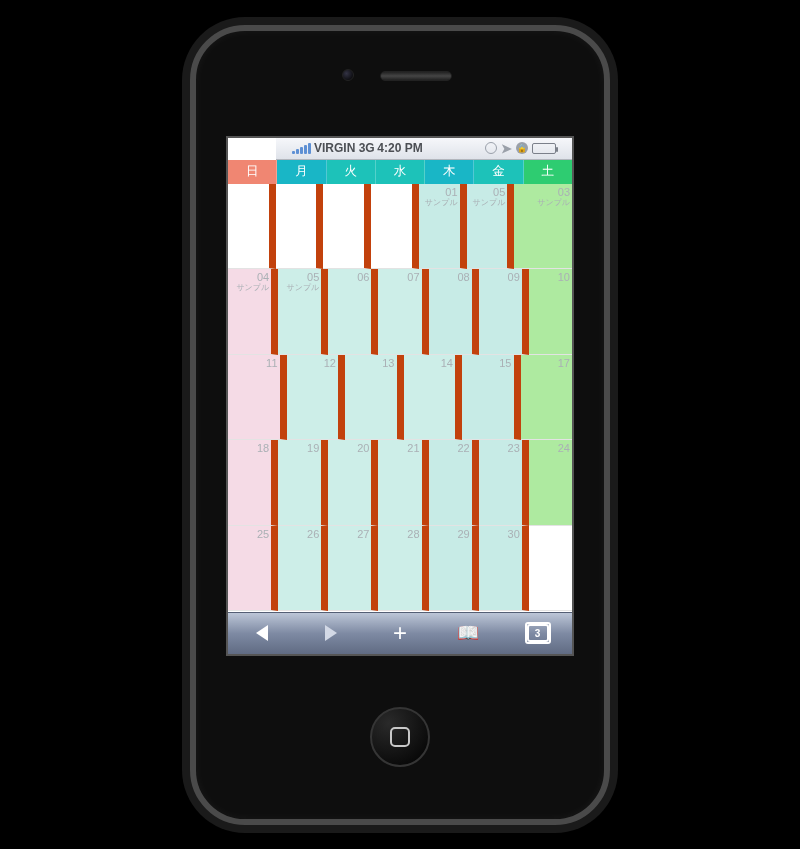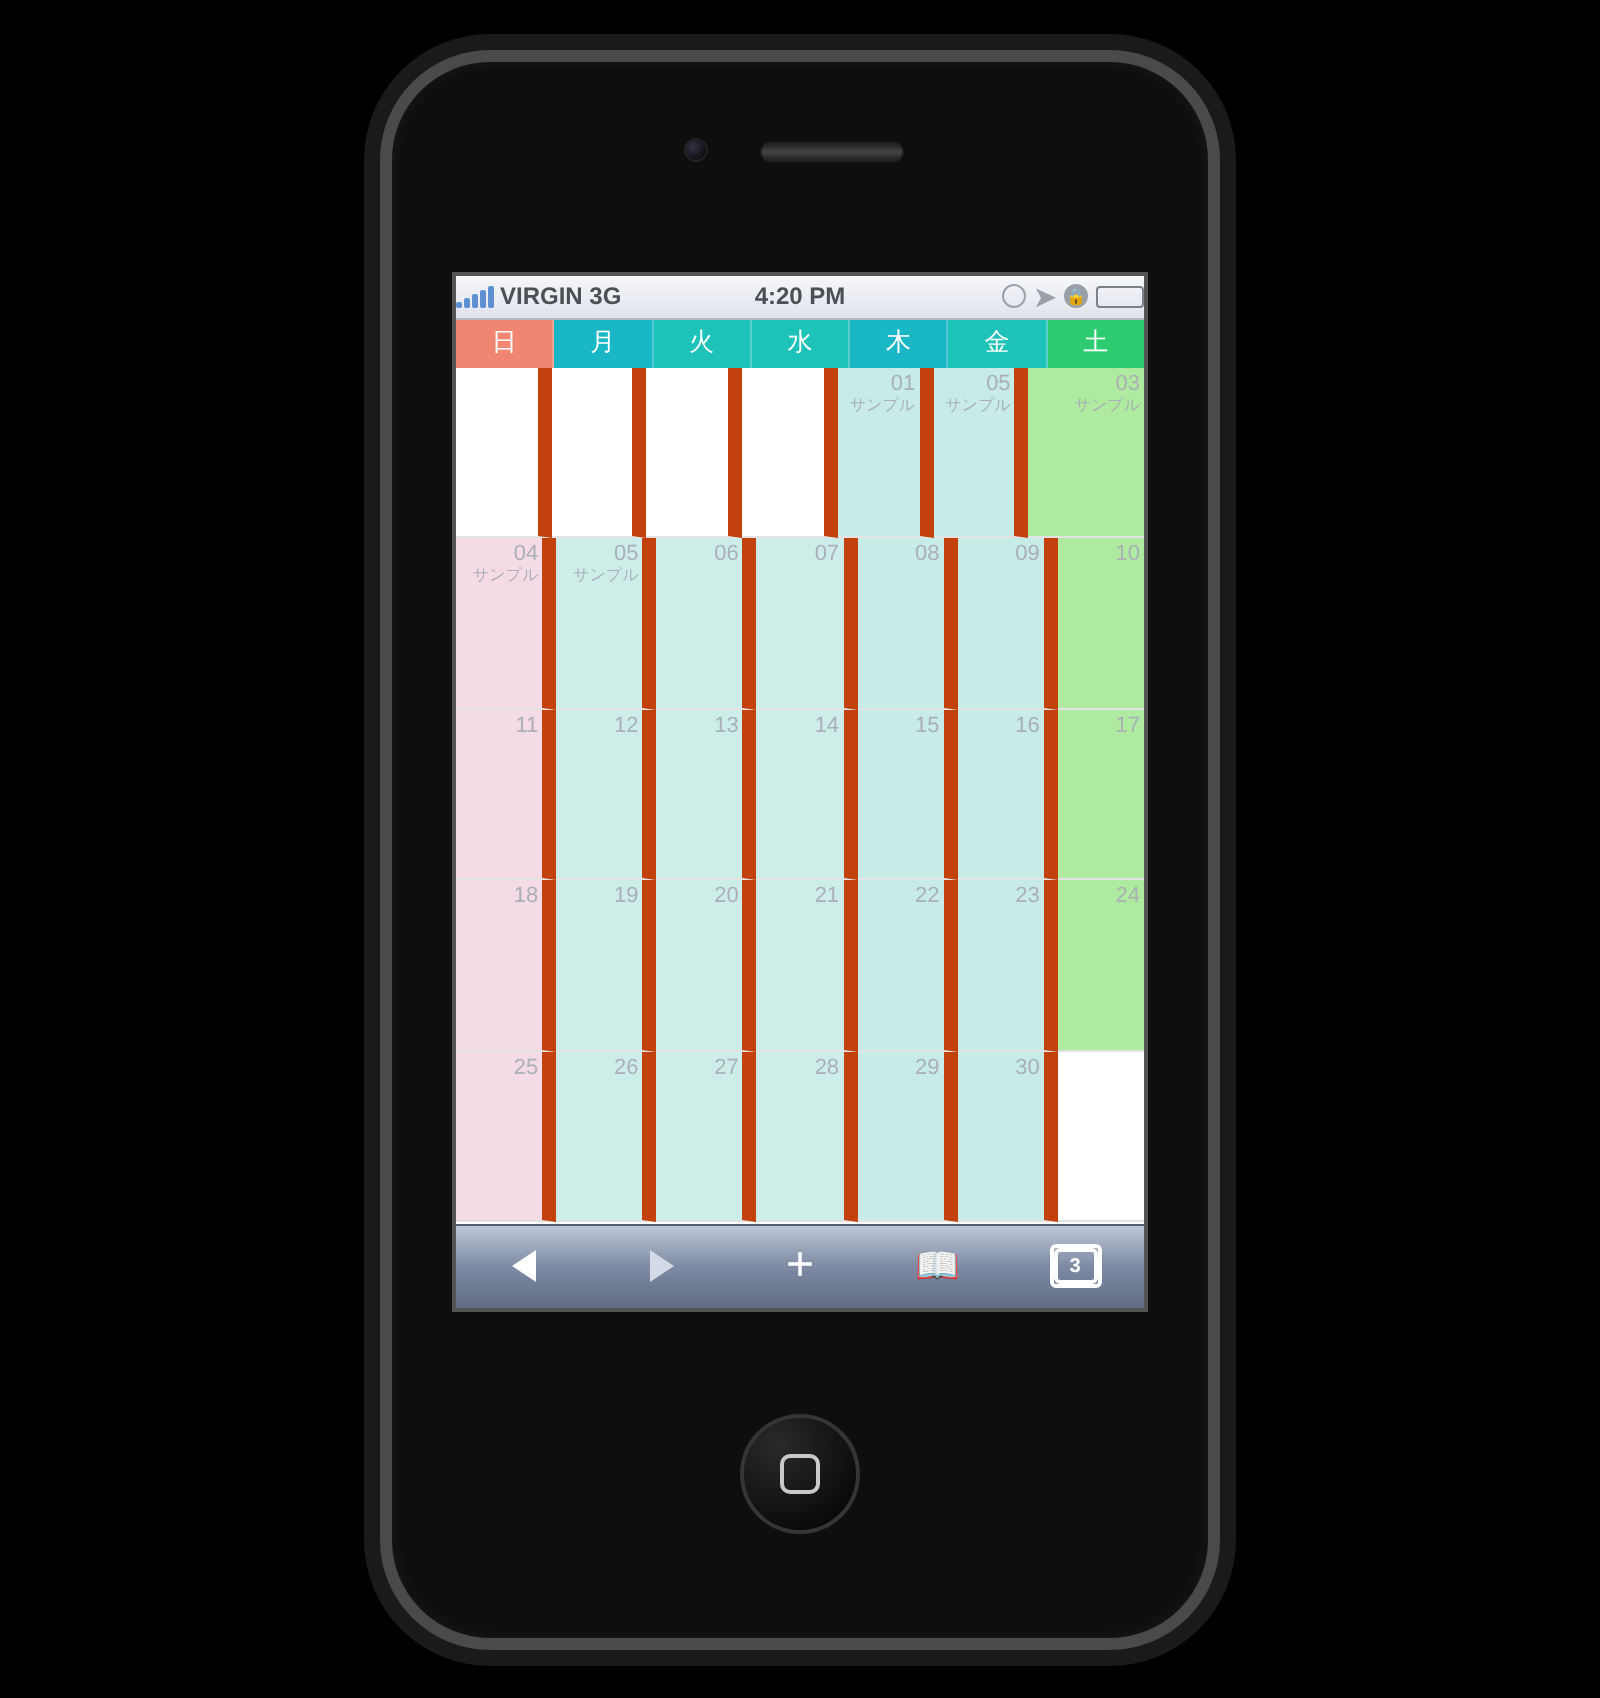--- a/index.html
+++ b/index.html
@@ -59,22 +59,23 @@
     width:20px; height:20px; border:2px solid #c9c9c9; border-radius:5px;
   }
 
   
   .statusbar {
     height: 22px;
     background: linear-gradient(#f6f7fa,#dfe3ea);
     border-bottom:1px solid #b2b6bd;
     display:flex; align-items:center;
     font-size:12px; font-weight:bold; color:#4c4f54;
-    padding:0 0;
+    padding:0 16px;
     flex-shrink:0;
+    margin-left:48px;
   }
   .statusbar .carrier { display:flex; align-items:center; gap:3px; }
   .bars { display:flex; align-items:flex-end; gap:1px; height:11px;}
   .bars span {display:block; width:3px; background:#5e90d4; border-radius:1px;}
   .bars span:nth-child(1){height:3px;}
   .bars span:nth-child(2){height:5px;}
   .bars span:nth-child(3){height:7px;}
   .bars span:nth-child(4){height:9px;}
   .bars span:nth-child(5){height:11px;}
   .statusbar .time { position:absolute; left:0; right:0; text-align:center; }
@@ -218,23 +219,20 @@
             </div>
             <div class="cell" style="background: rgb(205, 238, 232);">
               <div class="daynum">13</div>
             </div>
             <div class="cell" style="background: rgb(205, 238, 232);">
               <div class="daynum">14</div>
             </div>
             <div class="cell" style="background: rgb(199, 235, 230);">
               <div class="daynum">15</div>
             </div>
-            <div class="cell" style="background: rgb(199, 235, 230);">
-              <div class="daynum">16</div>
-            </div>
             <div class="cell" style="background: rgb(174, 234, 160);">
               <div class="daynum">17</div>
             </div>
           </div>
           <div class="week">
             <div class="cell" style="background: rgb(245, 219, 230);">
               <div class="daynum">18</div>
             </div>
             <div class="cell" style="background: rgb(205, 238, 232);">
               <div class="daynum">19</div>

